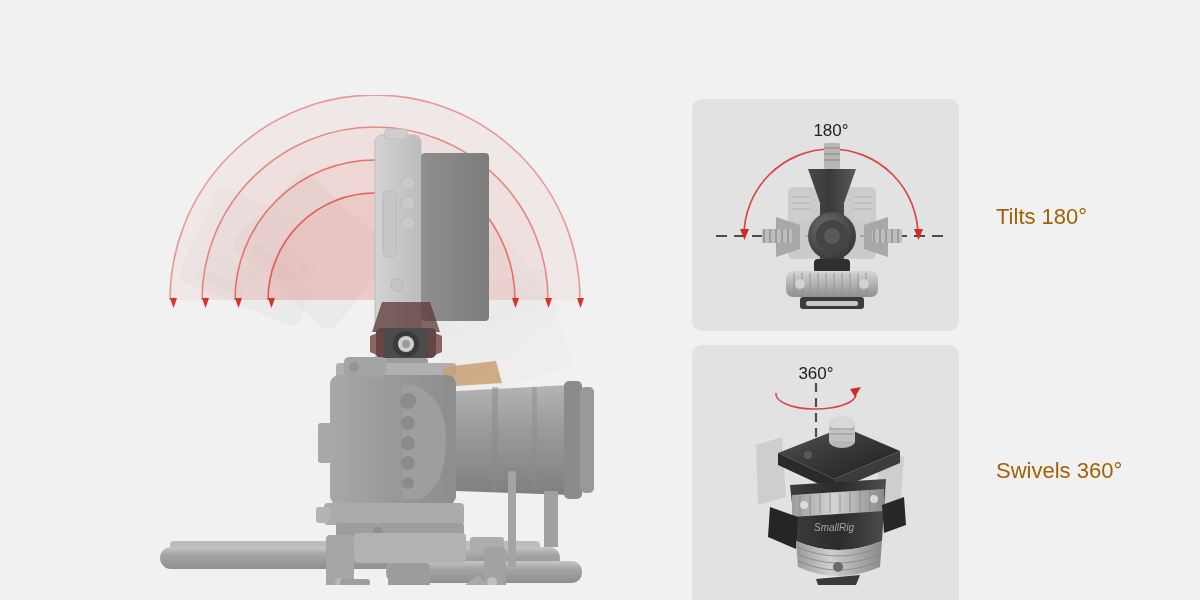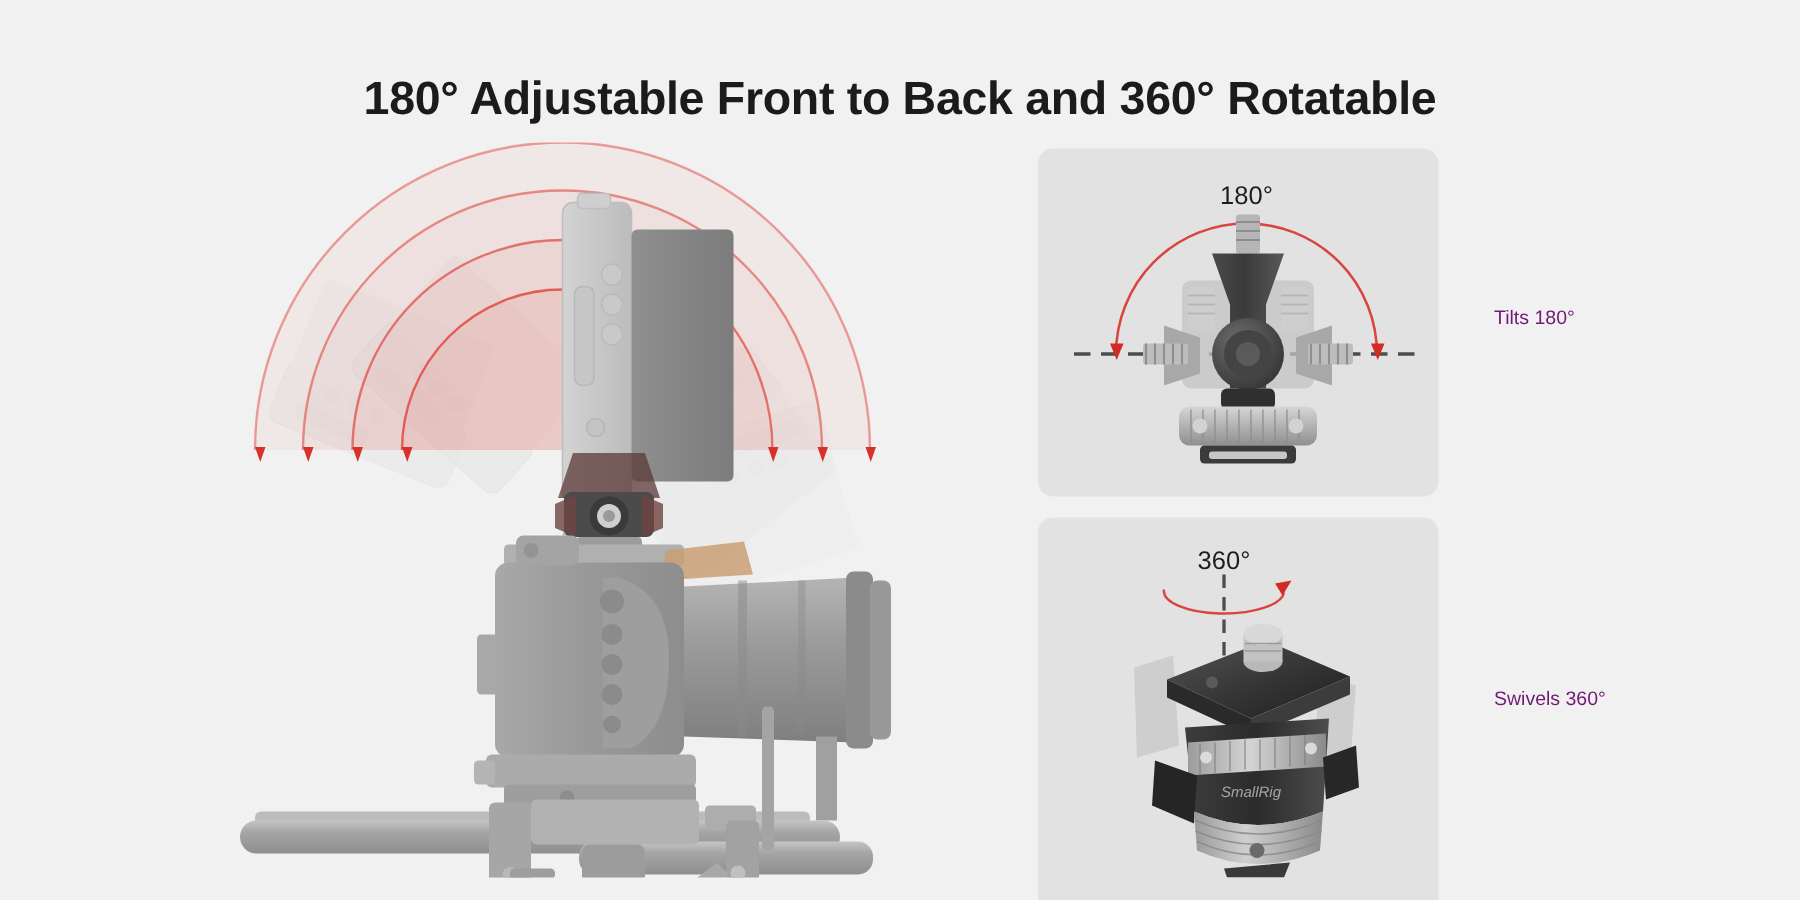--- a/index.html
+++ b/index.html
@@ -61,22 +61,22 @@
   #card-swivel {
     left: 692px;
     top: 345px;
     width: 255px;
     height: 300px;
   }
   .card svg { display: block; }
 
   .caption {
     position: absolute;
-    font-size: 13px;
-    color: #701a75;
+    font-size: 22px;
+    color: #a16207;
     white-space: nowrap;
   }
   #caption-tilt {
     left: 996px;
     top: 204px;
   }
   #caption-swivel {
     left: 996px;
     top: 458px;
   }
@@ -85,21 +85,20 @@
     font-family: "Liberation Sans", sans-serif;
     font-size: 17px;
     fill: #1d1d1d;
   }
 </style>
 </head>
 <body>
 
 <div id="stage">
 
-  <div class="headline">180° Adjustable Front to Back and 360° Rotatable</div>
 
   <div class="hero">
     <svg width="530" height="490" viewBox="0 0 530 490" xmlns="http://www.w3.org/2000/svg">
       <defs>
         <linearGradient id="bodyGrad" x1="0" y1="0" x2="1" y2="0">
           <stop offset="0%" stop-color="#a8a8a8"></stop>
           <stop offset="45%" stop-color="#9a9a9a"></stop>
           <stop offset="100%" stop-color="#8d8d8d"></stop>
         </linearGradient>
         <linearGradient id="lensGrad" x1="0" y1="0" x2="0" y2="1">

